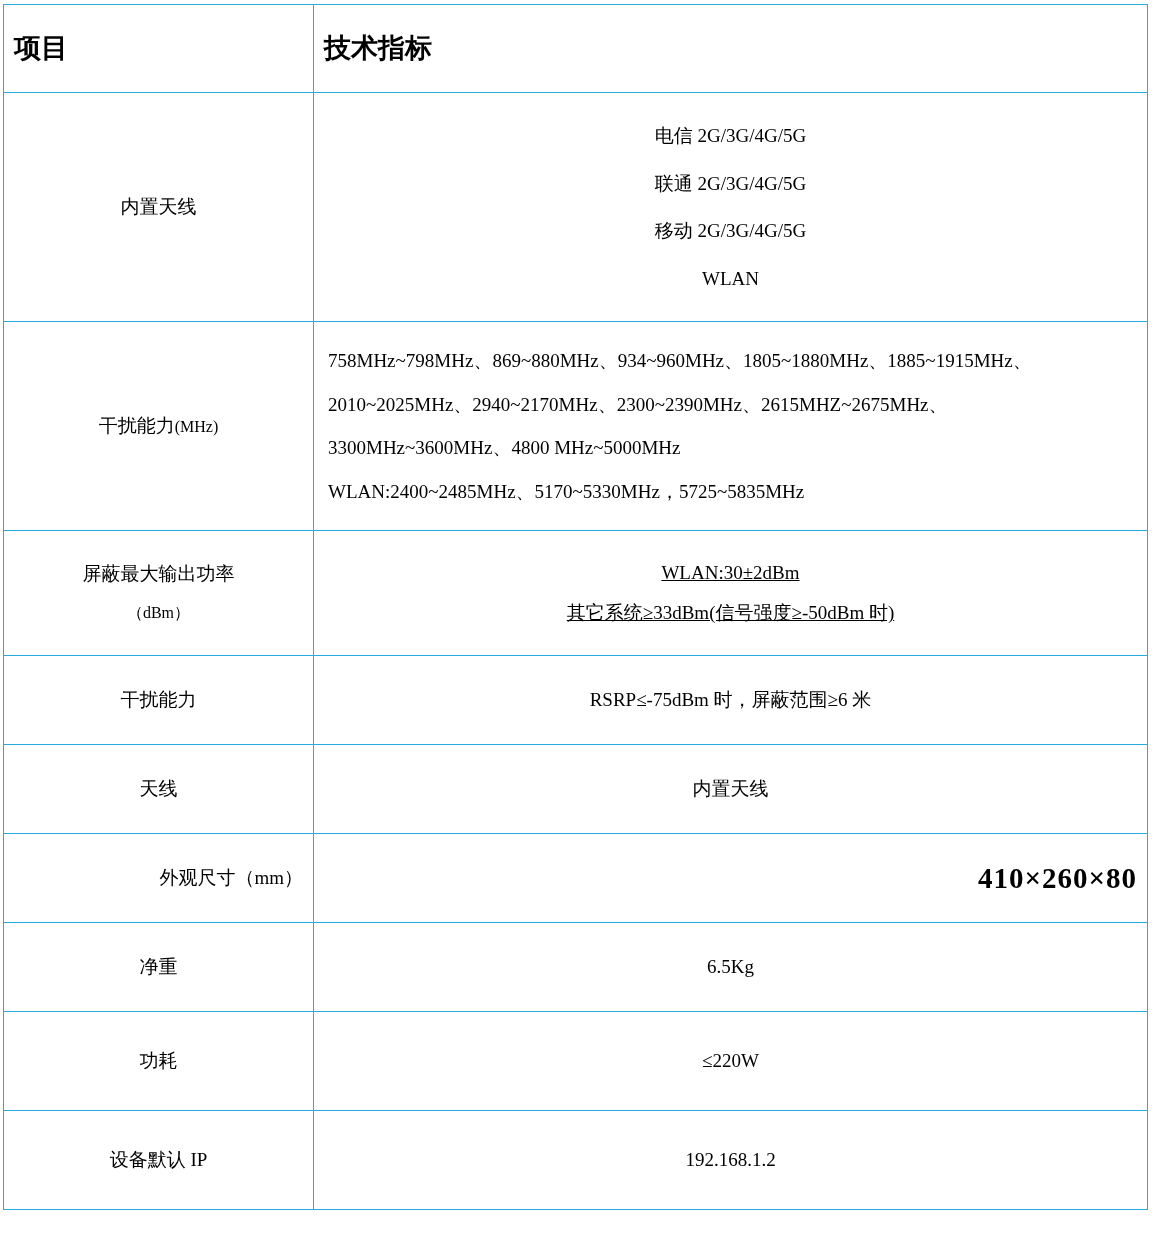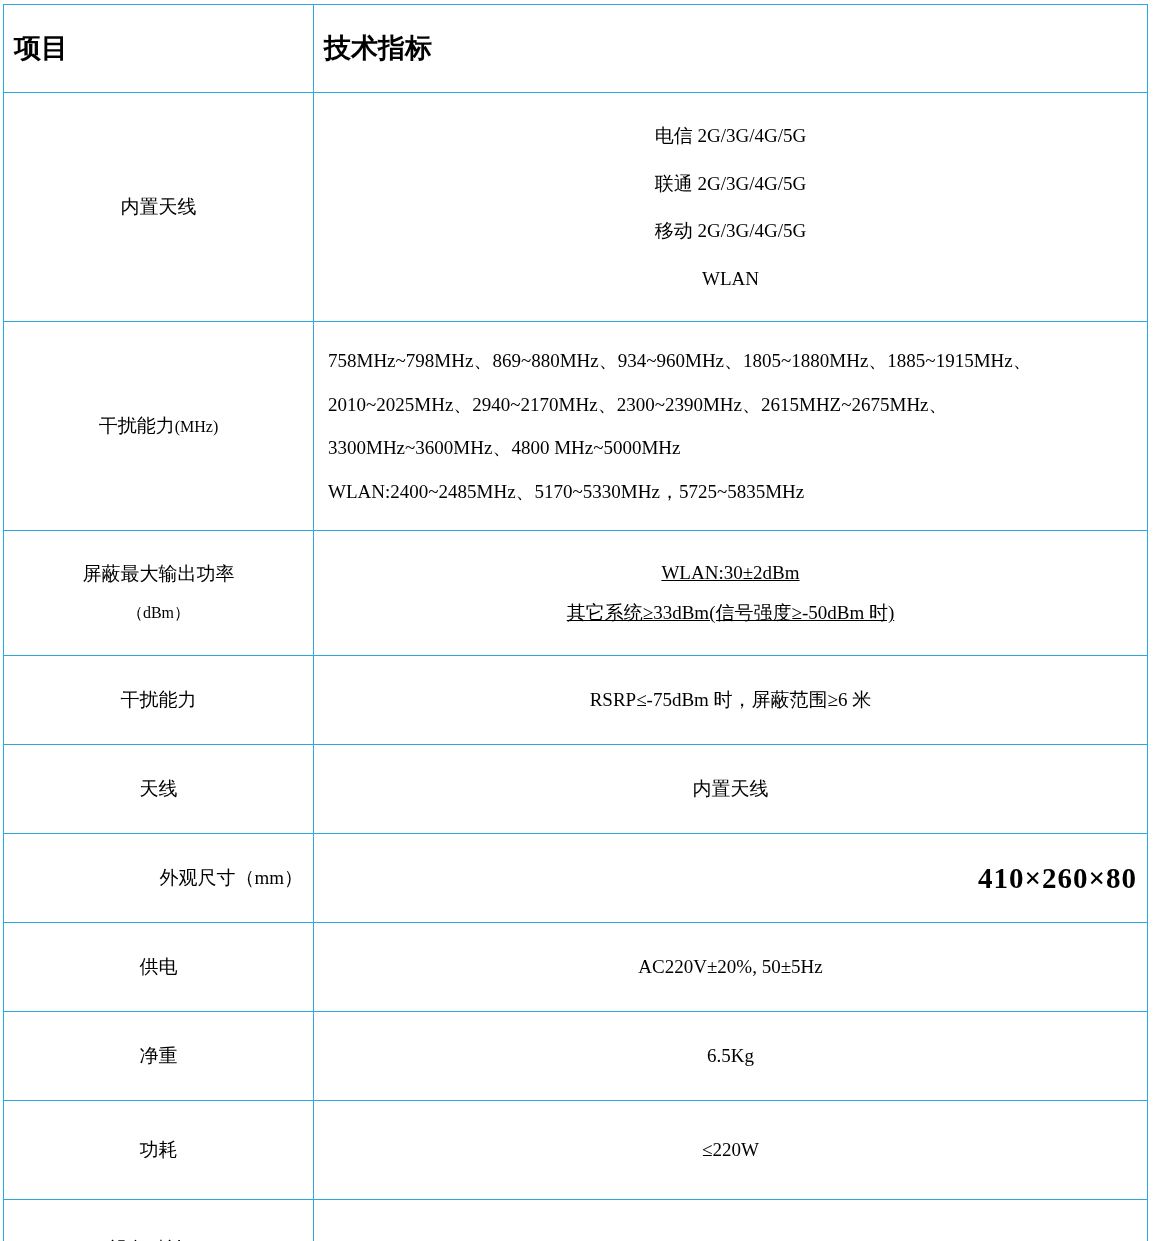--- a/index.html
+++ b/index.html
@@ -116,26 +116,20 @@
         <td class="cell-value">
           <span class="line">内置天线</span>
         </td>
       </tr>
       <tr class="r-dim">
         <td class="cell-label"><span>外观尺寸（mm）</span></td>
         <td class="cell-value">
           <span class="line dim-value">410×260×80</span>
         </td>
       </tr>
-      <tr class="r-supply">
-        <td class="cell-label"><span>供电</span></td>
-        <td class="cell-value">
-          <span class="line">AC220V±20%, 50±5Hz</span>
-        </td>
-      </tr>
       <tr class="r-weight">
         <td class="cell-label"><span>净重</span></td>
         <td class="cell-value">
           <span class="line">6.5Kg</span>
         </td>
       </tr>
       <tr class="r-consume">
         <td class="cell-label"><span>功耗</span></td>
         <td class="cell-value">
           <span class="line">≤220W</span>

